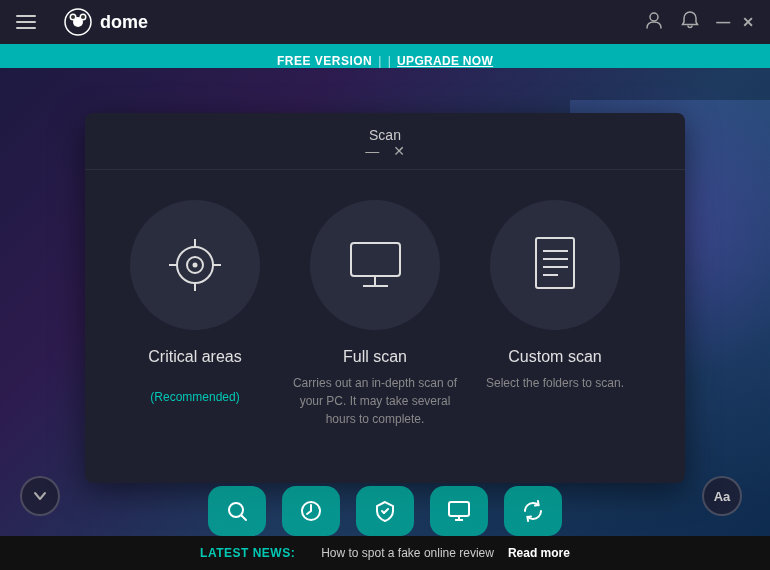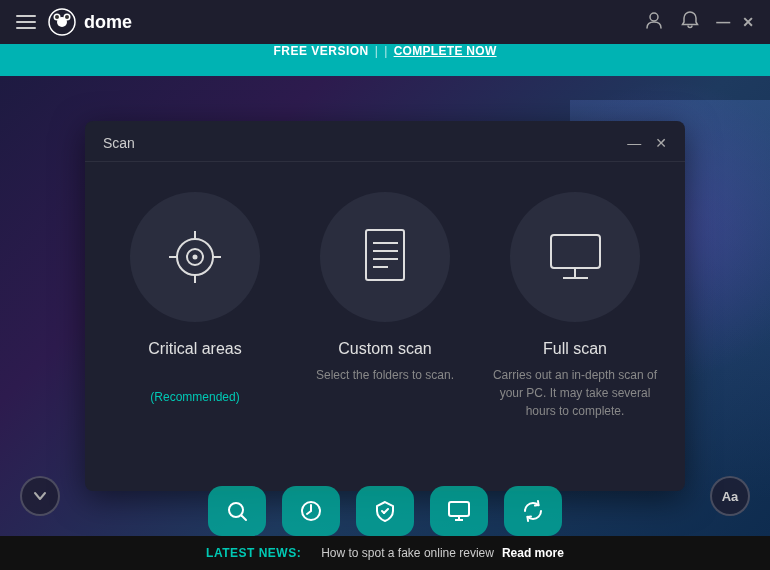--- a/index.html
+++ b/index.html
@@ -42,21 +42,21 @@
       background: #1e1e2e;
       height: 44px;
       display: flex;
       align-items: center;
       justify-content: space-between;
       padding: 0 16px;
     }
     .topbar-left {
       display: flex;
       align-items: center;
-      gap: 12px;
+      gap: 28px;
     }
     .hamburger {
       display: flex;
       flex-direction: column;
       gap: 4px;
       cursor: pointer;
     }
     .hamburger span {
       display: block;
       width: 20px;
@@ -96,23 +96,23 @@
       font-size: 14px;
       cursor: pointer;
       font-weight: bold;
     }
 
     
     .banner {
       position: relative;
       z-index: 10;
       background: #00b3b3;
-      height: 32px;
-      display: flex;
-      align-items: flex-start;
+      height: 24px;
+      display: flex;
+      align-items: flex-end;
       justify-content: center;
       font-size: 12px;
       color: #fff;
       gap: 6px;
       letter-spacing: 0.3px;
     }
     .banner-bold {
       font-weight: 800;
       letter-spacing: 0.5px;
     }
@@ -143,41 +143,42 @@
       min-height: 370px;
       position: relative;
       box-shadow: 0 8px 32px rgba(0,0,0,0.5);
     }
     .scan-modal-header {
       display: flex;
       align-items: center;
       justify-content: space-between;
       padding: 14px 18px 10px;
       border-bottom: 1px solid rgba(255,255,255,0.07);
+      flex-direction: column;
     }
     .scan-modal-title {
       color: #ccc;
       font-size: 14px;
       font-weight: 400;
     }
     .scan-modal-controls {
       display: flex;
       gap: 14px;
     }
     .modal-btn {
       color: #aaa;
       font-size: 14px;
       cursor: pointer;
       font-weight: 400;
     }
 
     
     .scan-options {
       display: flex;
-      justify-content: space-between;
+      justify-content: flex-start;
       align-items: flex-start;
       padding: 30px 20px 30px;
     }
     .scan-option {
       display: flex;
       flex-direction: column;
       align-items: center;
       width: 180px;
       text-align: center;
       cursor: pointer;
@@ -202,21 +203,21 @@
       margin-bottom: 8px;
     }
     .scan-option-desc {
       color: #888;
       font-size: 12px;
       line-height: 1.5;
     }
     .scan-recommended {
       color: #00c8b4;
       font-size: 12px;
-      margin-top: 24px;
+      margin-top: 16px;
     }
 
     
     .bottom-icons {
       position: absolute;
       bottom: 34px;
       left: 0;
       right: 0;
       z-index: 5;
       display: flex;
@@ -256,40 +257,40 @@
       width: 40px;
       height: 40px;
       border-radius: 50%;
       background: rgba(30,30,50,0.8);
       border: 2px solid rgba(255,255,255,0.2);
       display: flex;
       align-items: center;
       justify-content: center;
       cursor: pointer;
       position: absolute;
-      right: 20px;
+      right: 28px;
       bottom: 54px;
       color: #ccc;
       font-size: 13px;
       font-weight: 600;
     }
 
     
     .news-bar {
       position: absolute;
       bottom: 0;
       left: 0;
       right: 0;
       z-index: 10;
       background: #111;
       height: 34px;
       display: flex;
       align-items: center;
       justify-content: center;
-      gap: 8px;
+      gap: 14px;
       font-size: 12px;
     }
     .news-label {
       color: #00c8b4;
       font-weight: 700;
       letter-spacing: 0.5px;
     }
     .news-text {
       color: #ccc;
       margin-left: 12px;
@@ -344,21 +345,21 @@
       <span class="win-btn">—</span>
       <span class="win-btn">✕</span>
     </div>
   </div>
 </div>
 
 <div class="banner">
   <span class="banner-bold">FREE VERSION</span>
   <span class="banner-divider">|</span>
   <span class="banner-divider">|</span>
-  <span class="banner-upgrade">COMPLETE NOW</span>
+  <span class="banner-upgrade">UPGRADE NOW</span>
 </div>
 
 <div class="main-area">
 
   <div class="scan-modal">
     <div class="scan-modal-header">
       <span class="scan-modal-title">Scan</span>
       <div class="scan-modal-controls">
         <span class="modal-btn">—</span>
         <span class="modal-btn">✕</span>
@@ -378,46 +379,46 @@
             <line x1="4" y1="30" x2="12" y2="30" stroke="#ddd" stroke-width="2"></line>
             <line x1="48" y1="30" x2="56" y2="30" stroke="#ddd" stroke-width="2"></line>
           </svg>
         </div>
         <span class="scan-option-title">Critical areas</span>
         <span class="scan-recommended">(Recommended)</span>
       </div>
 
       <div class="scan-option">
         <div class="scan-icon-circle">
+          <svg width="65" height="55" viewBox="0 0 65 55" fill="none">
+
+            <rect x="8" y="5" width="49" height="33" rx="3" stroke="#ddd" stroke-width="2"></rect>
+            <line x1="32" y1="38" x2="32" y2="48" stroke="#ddd" stroke-width="2"></line>
+            <line x1="20" y1="48" x2="45" y2="48" stroke="#ddd" stroke-width="2"></line>
+          </svg>
+        </div>
+        <span class="scan-option-title">Full scan</span>
+        <span class="scan-option-desc">Carries out an in-depth scan of your PC. It may take several hours to complete.</span>
+      </div>
+
+      <div class="scan-option">
+        <div class="scan-icon-circle">
           <svg width="55" height="65" viewBox="0 0 55 65" fill="none">
 
             <rect x="8" y="5" width="38" height="50" rx="2" stroke="#ddd" stroke-width="2"></rect>
             <line x1="15" y1="18" x2="40" y2="18" stroke="#ddd" stroke-width="2"></line>
             <line x1="15" y1="26" x2="40" y2="26" stroke="#ddd" stroke-width="2"></line>
             <line x1="15" y1="34" x2="40" y2="34" stroke="#ddd" stroke-width="2"></line>
             <line x1="15" y1="42" x2="30" y2="42" stroke="#ddd" stroke-width="2"></line>
           </svg>
         </div>
         <span class="scan-option-title">Custom scan</span>
         <span class="scan-option-desc">Select the folders to scan.</span>
       </div>
 
-      <div class="scan-option">
-        <div class="scan-icon-circle">
-          <svg width="65" height="55" viewBox="0 0 65 55" fill="none">
-
-            <rect x="8" y="5" width="49" height="33" rx="3" stroke="#ddd" stroke-width="2"></rect>
-            <line x1="32" y1="38" x2="32" y2="48" stroke="#ddd" stroke-width="2"></line>
-            <line x1="20" y1="48" x2="45" y2="48" stroke="#ddd" stroke-width="2"></line>
-          </svg>
-        </div>
-        <span class="scan-option-title">Full scan</span>
-        <span class="scan-option-desc">Carries out an in-depth scan of your PC. It may take several hours to complete.</span>
-      </div>
-
     </div>
   </div>
 
 </div>
 
 <div class="bottom-icons">
   <div class="bottom-icon-btn">
     <svg width="24" height="24" viewBox="0 0 24 24" fill="none">
       <circle cx="11" cy="11" r="7" stroke="#fff" stroke-width="2"></circle>
       <line x1="16.5" y1="16.5" x2="21" y2="21" stroke="#fff" stroke-width="2" stroke-linecap="round"></line>

